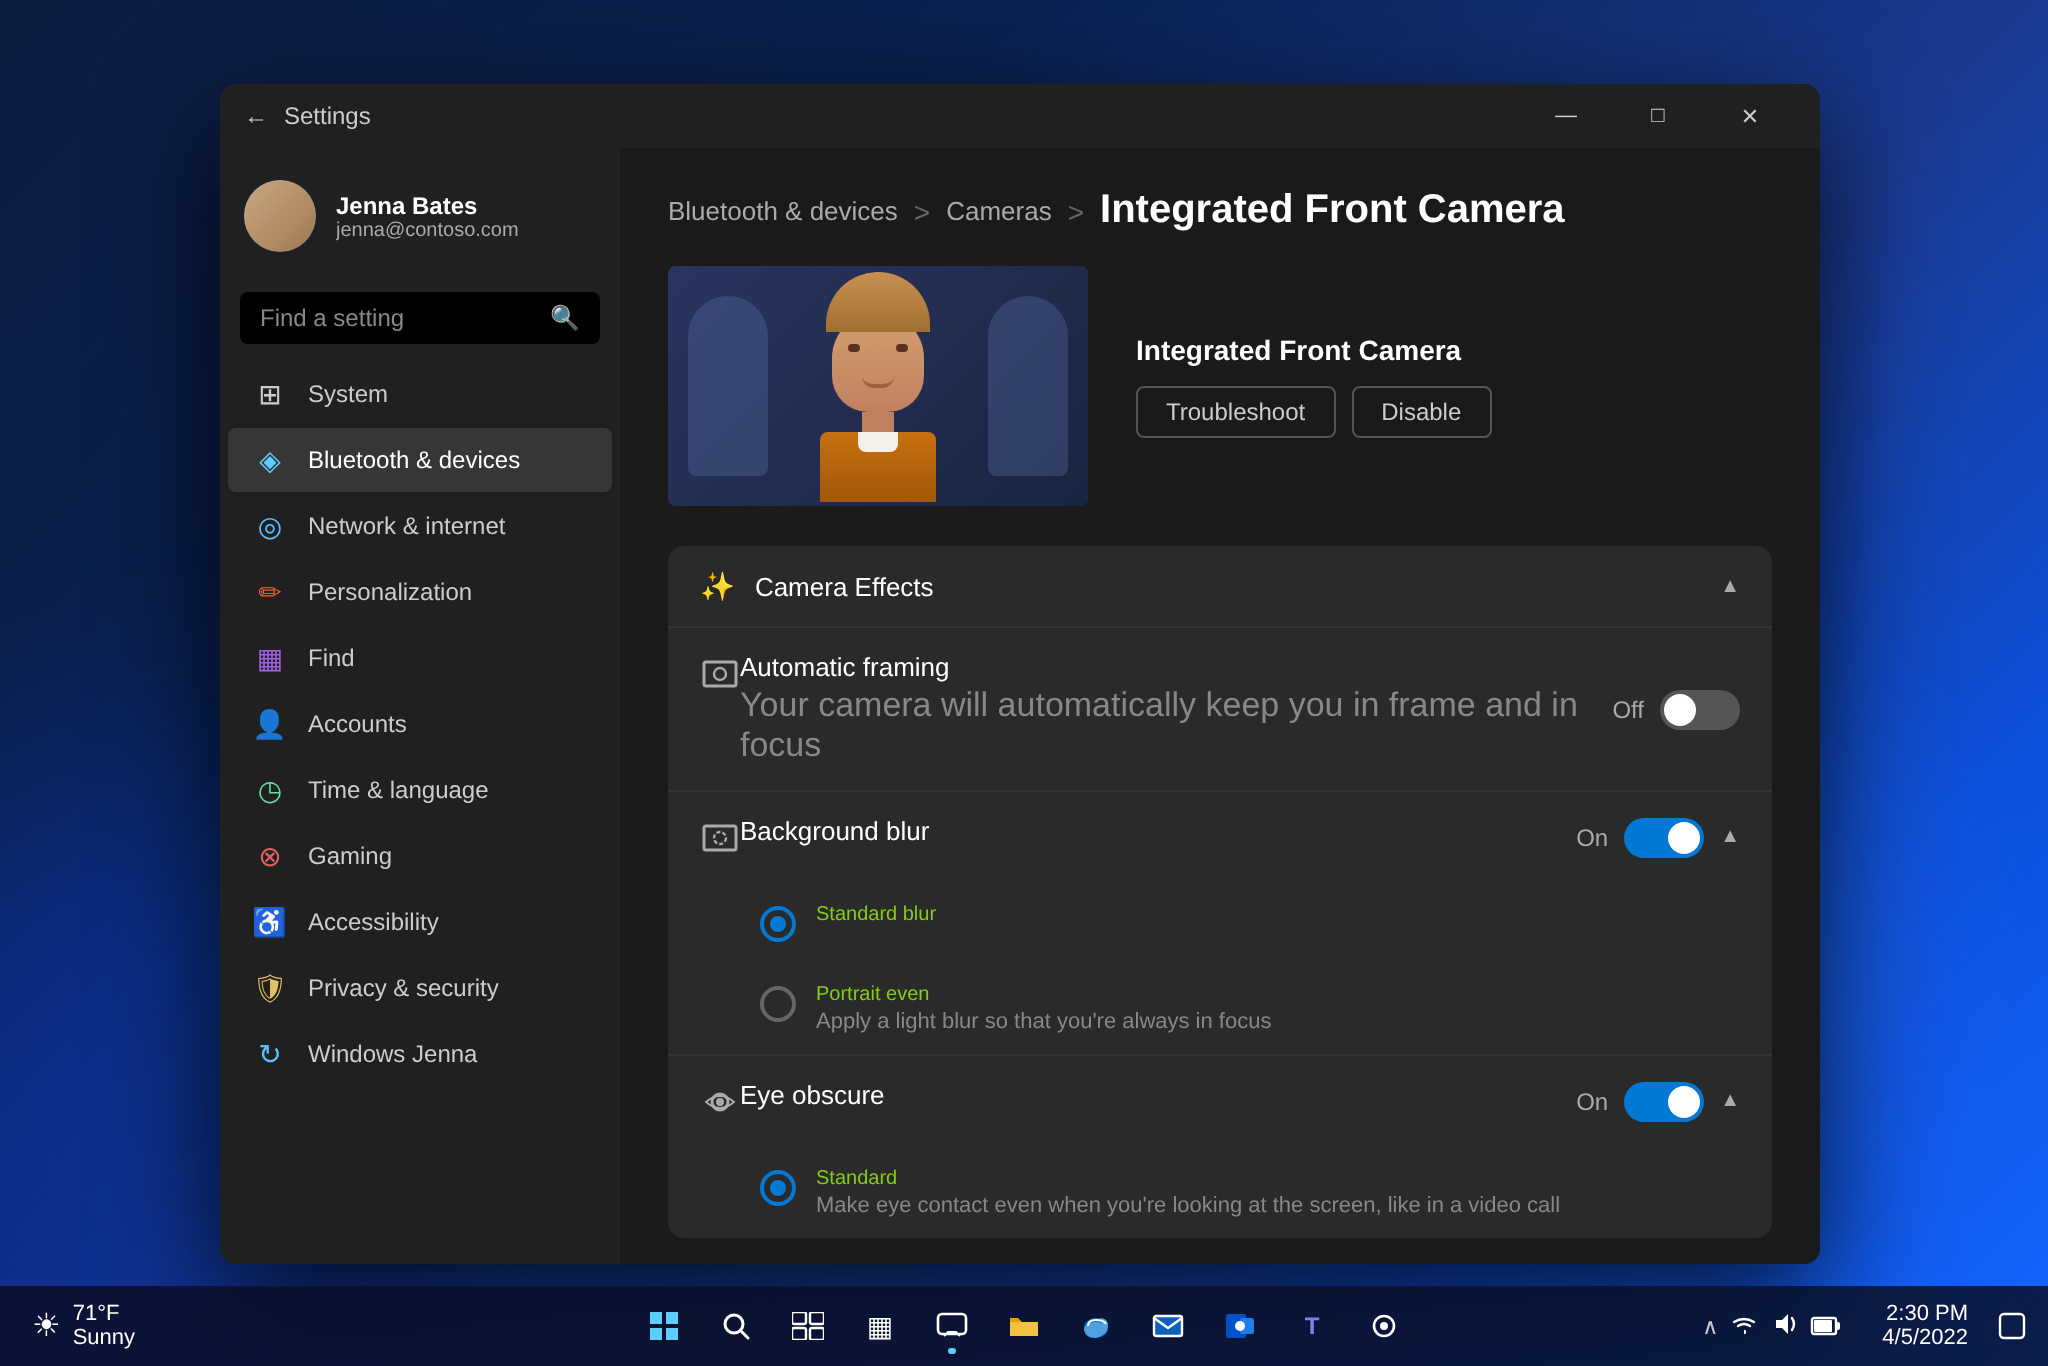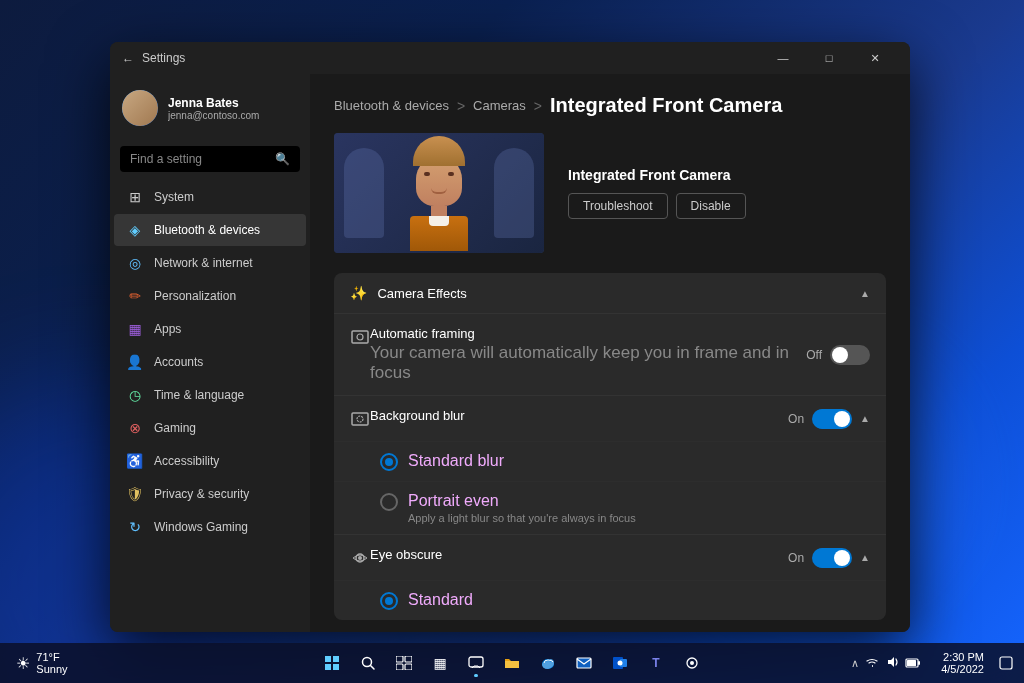--- a/index.html
+++ b/index.html
@@ -447,21 +447,21 @@
       content: '';
       width: 8px;
       height: 8px;
       background: #0078d4;
       border-radius: 50%;
     }
 
     .radio-btn.unselected { border-color: #666; }
 
     .sub-item-text { flex: 1; }
-    .sub-item-title { font-size: 16px; color: #f0abfc; }
+    .sub-item-title { font-size: 10px; color: #84cc16; }
     .sub-item-desc { font-size: 11px; color: #888; margin-top: 2px; }
 
     .chevron-icon {
       font-size: 10px;
       color: #aaa;
     }
 
     
     .wallpaper-circle {
       position: absolute;
@@ -523,21 +523,21 @@
           <div class="nav-item">
             <span class="nav-icon" style="color:#60c0ff;">◎</span>
             <span>Network &amp; internet</span>
           </div>
           <div class="nav-item">
             <span class="nav-icon" style="color:#e06030;">✏</span>
             <span>Personalization</span>
           </div>
           <div class="nav-item">
             <span class="nav-icon" style="color:#a060e0;">▦</span>
-            <span>Apps</span>
+            <span>Find</span>
           </div>
           <div class="nav-item">
             <span class="nav-icon" style="color:#60a0e0;">👤</span>
             <span>Accounts</span>
           </div>
           <div class="nav-item">
             <span class="nav-icon" style="color:#60e0a0;">◷</span>
             <span>Time &amp; language</span>
           </div>
           <div class="nav-item">
@@ -547,21 +547,21 @@
           <div class="nav-item">
             <span class="nav-icon" style="color:#60c0ff;">♿</span>
             <span>Accessibility</span>
           </div>
           <div class="nav-item">
             <span class="nav-icon" style="color:#e0c060;">🛡</span>
             <span>Privacy &amp; security</span>
           </div>
           <div class="nav-item">
             <span class="nav-icon" style="color:#60c0ff;">↻</span>
-            <span>Windows Gaming</span>
+            <span>Windows Jenna</span>
           </div>
         </div>
       </div>
 
       <div class="content-area">
 
         <div class="breadcrumb">
           <span class="breadcrumb-item">Bluetooth &amp; devices</span>
           <span class="breadcrumb-sep">&gt;</span>
           <span class="breadcrumb-item">Cameras</span>
@@ -696,20 +696,21 @@
                 <div class="toggle-thumb"></div>
               </div>
               <span class="chevron-icon">▲</span>
             </div>
           </div>
 
           <div class="sub-item">
             <div class="radio-btn selected"></div>
             <div class="sub-item-text">
               <div class="sub-item-title">Standard</div>
+              <div class="sub-item-desc">Make eye contact even when you're looking at the screen, like in a video call</div>
             </div>
           </div>
         </div>
       </div>
     </div>
   </div>
 
   <div class="taskbar">
 
     <div class="taskbar-weather">

